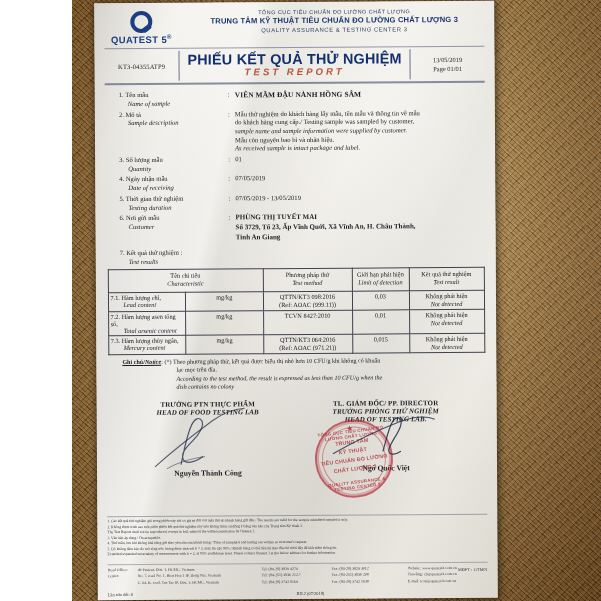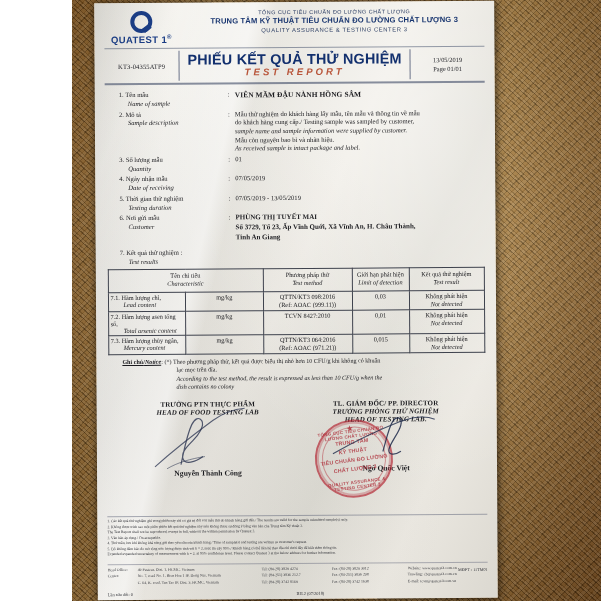--- a/index.html
+++ b/index.html
@@ -179,21 +179,21 @@
 <div id="stage">
 
   <div class="mat"></div>
 
   <div class="sheet">
     <div class="inner">
 
       <div class="hdr">
         <div class="logo">
           <div class="qmark"></div>
-          <div class="qword"><span>QUATEST 1</span><sup>®</sup></div>
+          <div class="qword"><span>QUATEST 5</span><sup>®</sup></div>
         </div>
         <div class="orgblock">
           <div class="org1">TỔNG CỤC TIÊU CHUẨN ĐO LƯỜNG CHẤT LƯỢNG</div>
           <div class="org2">TRUNG TÂM KỸ THUẬT TIÊU CHUẨN ĐO LƯỜNG CHẤT LƯỢNG 3</div>
           <div class="org3">QUALITY ASSURANCE &amp; TESTING CENTER 3</div>
         </div>
       </div>
       <div class="rule"></div>
 
       <div class="titleband">

